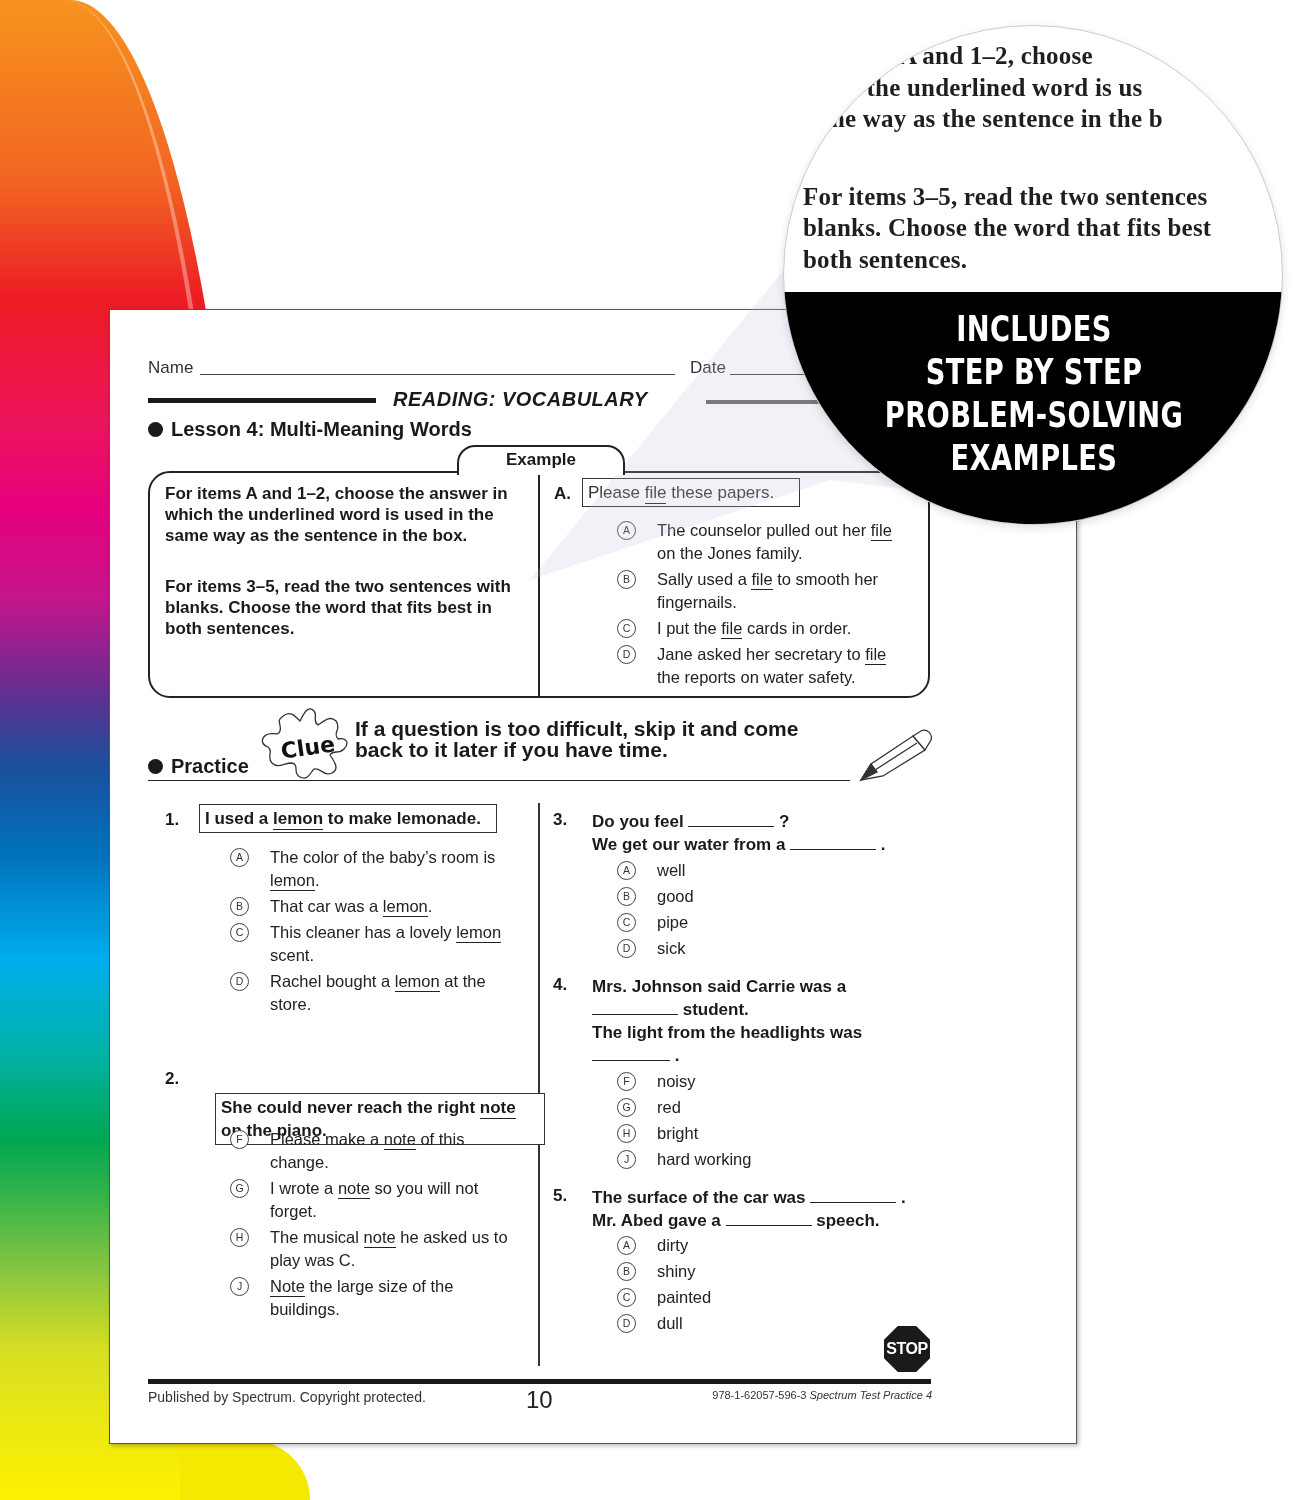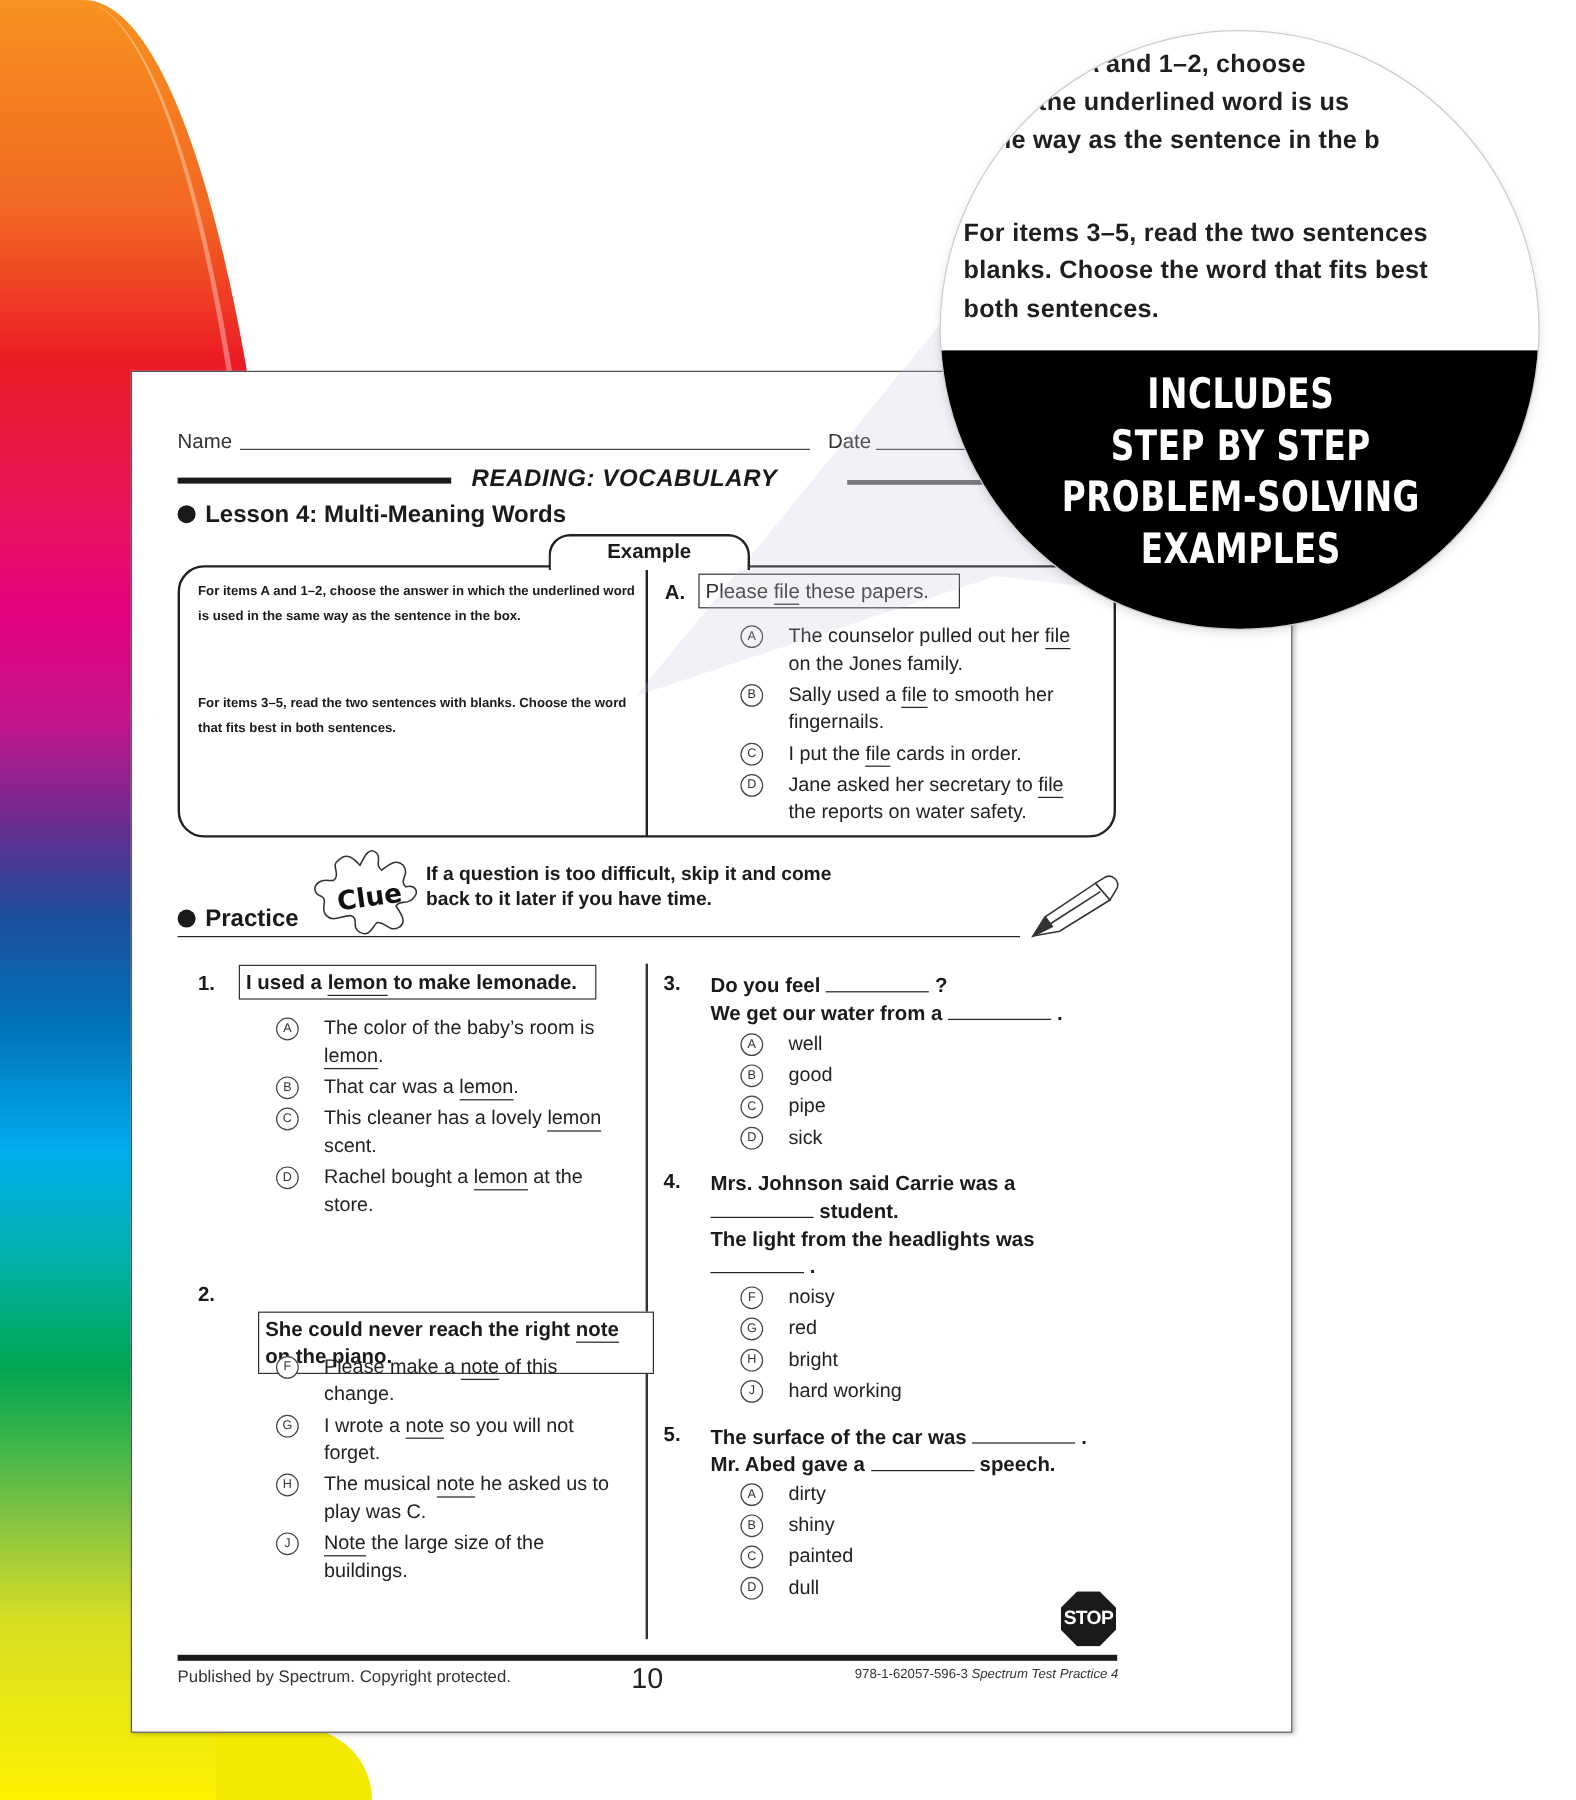--- a/index.html
+++ b/index.html
@@ -59,21 +59,21 @@
     border-radius:18px 18px 0 0; background:#fff;
     font-size:17px; font-weight:bold; text-align:center; line-height:26px;
     z-index:2;
   }
   .example-box {
     left:38px; top:161px; width:782px; height:227px;
     border:2px solid #222; border-radius:22px; box-sizing:border-box;
   }
   .example-divider { left:428px; top:162px; width:2px; height:225px; background:#222; }
   .instr {
-    left:55px; width:365px; font-size:11px; font-weight:bold; line-height:21px; color:#1a1a1a;
+    left:55px; width:365px; font-size:17px; font-weight:bold; line-height:21px; color:#1a1a1a;
   }
   .instr1 { top:173px; }
   .instr2 { top:266px; }
 
   .q-num { font-size:17px; font-weight:bold; }
   .prompt-box {
     border:1.5px solid #333; padding:2px 5px; font-size:17px; font-weight:bold;
     box-sizing:border-box; line-height:23px; background:#fff;
   }
   .u { border-bottom:1.5px solid #222; padding-bottom:1px; }
@@ -83,21 +83,21 @@
     border:1px solid #444; border-radius:50%; font-size:10.5px;
     text-align:center; line-height:17px; color:#333; background:#fff;
   }
   .blank {
     display:inline-block; width:86px; border-bottom:1.5px solid #222; height:14px; vertical-align:baseline;
   }
 
   
   .practice-title { left:38px; top:445px; font-size:20px; font-weight:bold; }
   .practice-rule { left:38px; top:470px; width:702px; height:1px; background:#222; }
-  .clue-text { left:245px; top:408px; font-size:16px; font-weight:bold; line-height:21px; }
+  .clue-text { left:245px; top:408px; font-size:21px; font-weight:bold; line-height:21px; }
 
   .col-divider { left:428px; top:493px; width:1.5px; height:563px; background:#333; }
 
   .footer-rule { left:38px; top:1069px; width:783px; height:5px; background:#1a1a1a; }
   .footer-left { left:38px; top:1079px; font-size:14px; color:#333; }
   .footer-page { left:416px; top:1076px; font-size:24px; color:#222; }
   .footer-right { left:578px; top:1079px; font-size:11px; color:#333; text-align:right; width:244px; }
   .footer-right i { font-style:italic; }
 
   .stop-sign {
@@ -110,21 +110,21 @@
   .beam {
     position:absolute; left:0; top:0; width:1313px; height:1500px; pointer-events:none;
   }
 
   
   .magnifier {
     position:absolute; left:783px; top:25px; width:500px; height:500px; border-radius:50%;
     overflow:hidden; background:#fff; border:1.5px solid #ccc; box-sizing:border-box;
     box-shadow:0 3px 8px rgba(0,0,0,0.12);
   }
-  .mag-line { position:absolute; font-size:21px; font-weight:bold; color:#1f1f1f; white-space:nowrap; letter-spacing:0.2px; }
+  .mag-line { position:absolute; font-size:25px; font-weight:bold; color:#1f1f1f; white-space:nowrap; letter-spacing:0.2px;font-family:Liberation Serif, serif; }
   .mag-blue {
     position:absolute; left:0; top:266px; width:500px; height:240px; background:#000000;
     text-align:center; color:#fff;
   }
   .mag-blue div {
     font-family:"DejaVu Sans", sans-serif; font-weight:bold; font-size:35px; line-height:43px;
     transform:scaleX(0.78); letter-spacing:0.5px;
   }
 </style>
 </head>

